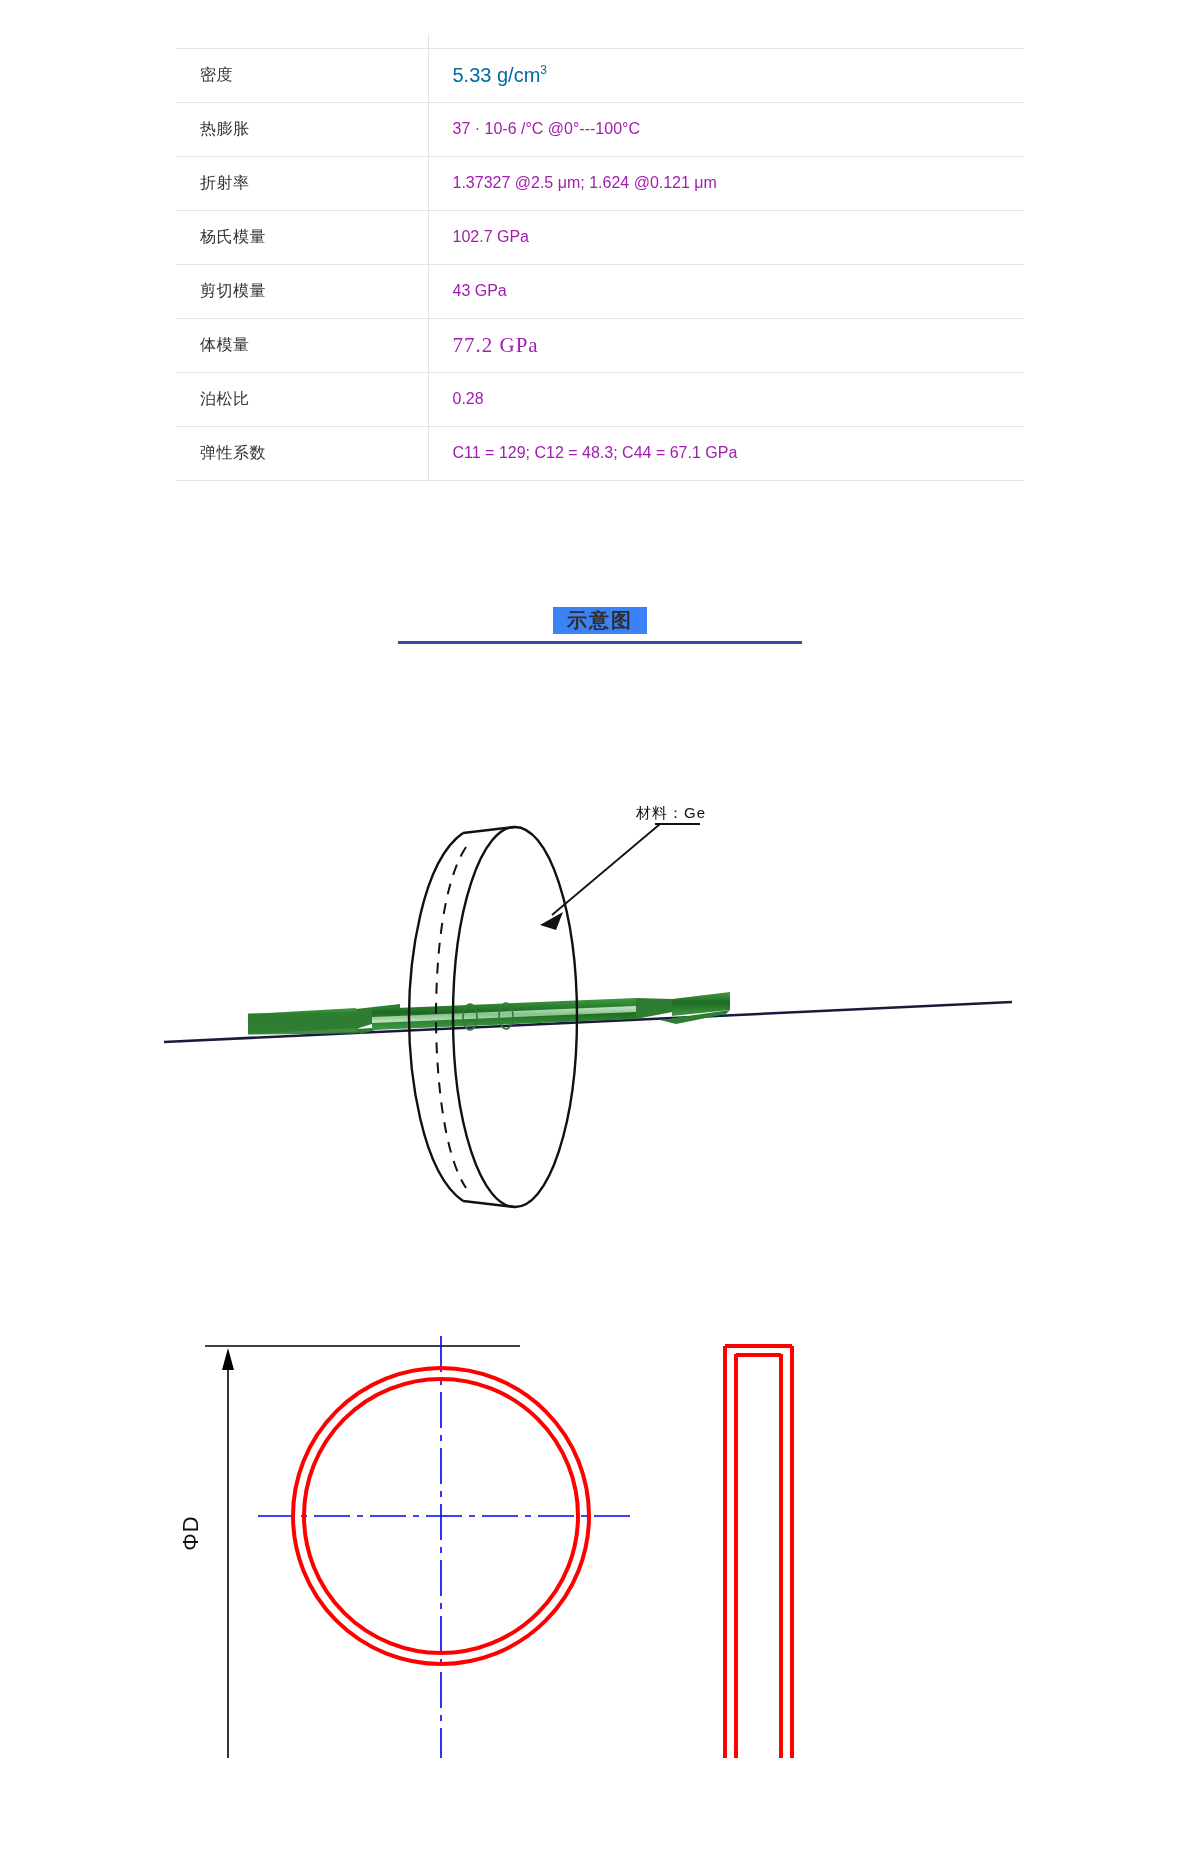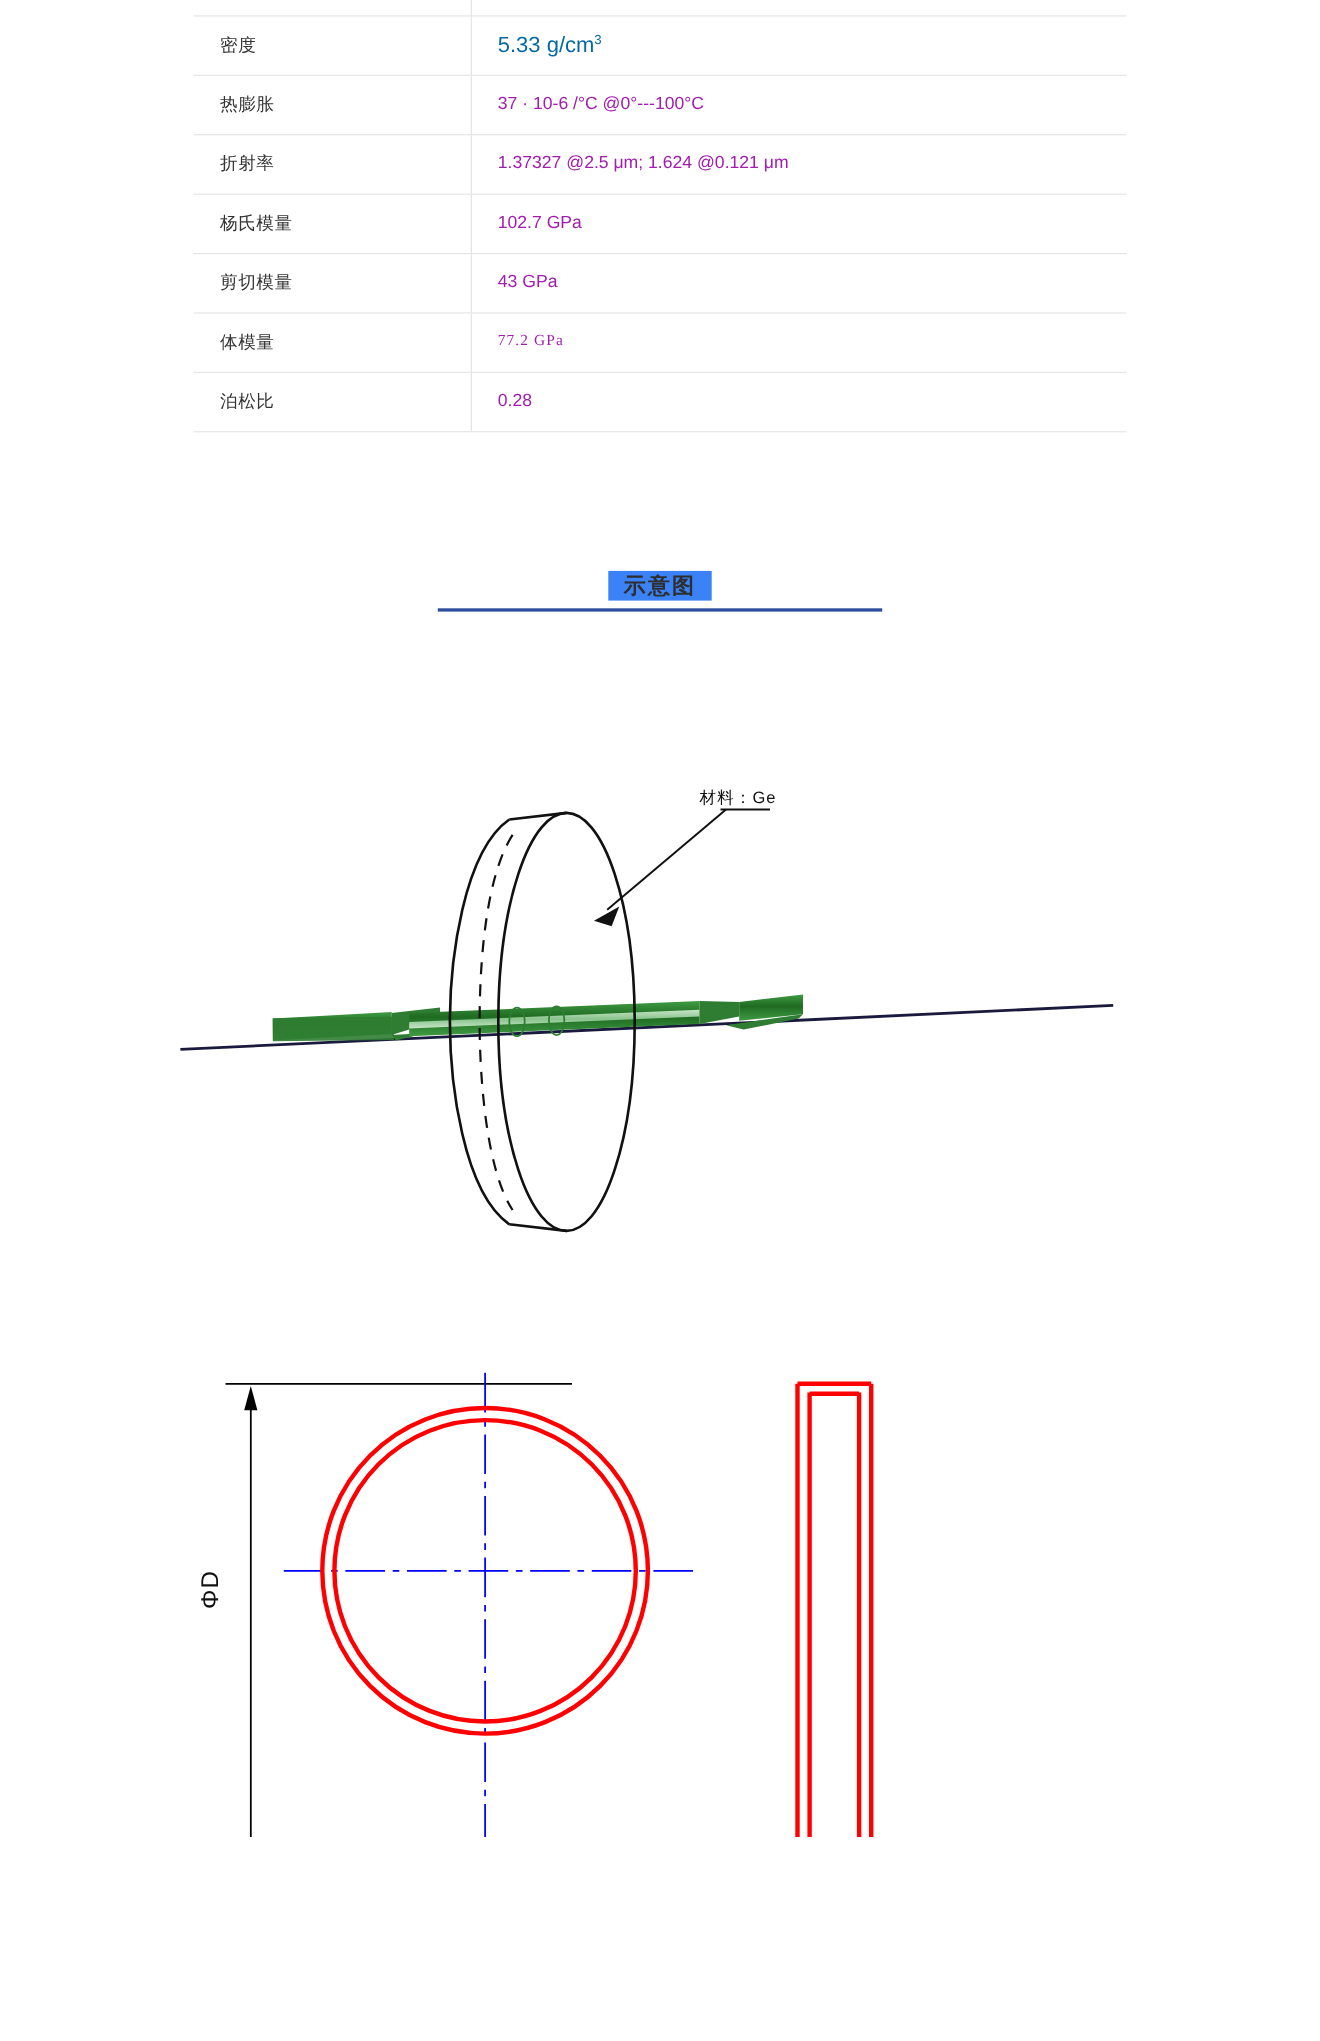--- a/index.html
+++ b/index.html
@@ -19,20 +19,21 @@
   
   .props-wrap {
     width: 848px;
     margin: 0 auto;
     padding-top: 0px;
   }
   table.props {
     width: 848px;
     border-collapse: collapse;
     table-layout: fixed;
+    margin-top: 34px;
   }
   table.props tr {
     border-bottom: 1px solid #e3e3e3;
   }
   table.props tr.top-stub td {
     height: 14px;
     padding: 0;
     border-bottom: 1px solid #e3e3e3;
   }
   table.props td {
@@ -51,21 +52,21 @@
   table.props td.v {
     font-size: 16px;
     color: #a21caf;
   }
   table.props td.v.big {
     font-size: 20px;
     color: #0369a1;
   }
   table.props td.v.serif {
     font-family: "Liberation Serif", serif;
-    font-size: 14px;
+    font-size: 21px;
     letter-spacing: 1px;
   }
   sup.sup {
     font-size: 0.6em;
     vertical-align: super;
   }
 
   
   .section {
     margin-top: 126px;
@@ -170,20 +171,24 @@
       <tr>
         <td class="k">体模量</td>
         <td class="v serif">77.2 GPa</td>
       </tr>
 
       <tr>
         <td class="k">泊松比</td>
         <td class="v">0.28</td>
       </tr>
 
+      <tr>
+        <td class="k">弹性系数</td>
+        <td class="v">C11 = 129; C12 = 48.3; C44 = 67.1 GPa</td>
+      </tr>
     </tbody>
   </table>
 </div>
 
 <div class="section">
   <div class="section-title-row">
     <span class="section-title">示意图</span>
     <div class="section-rule"></div>
   </div>
 </div>

